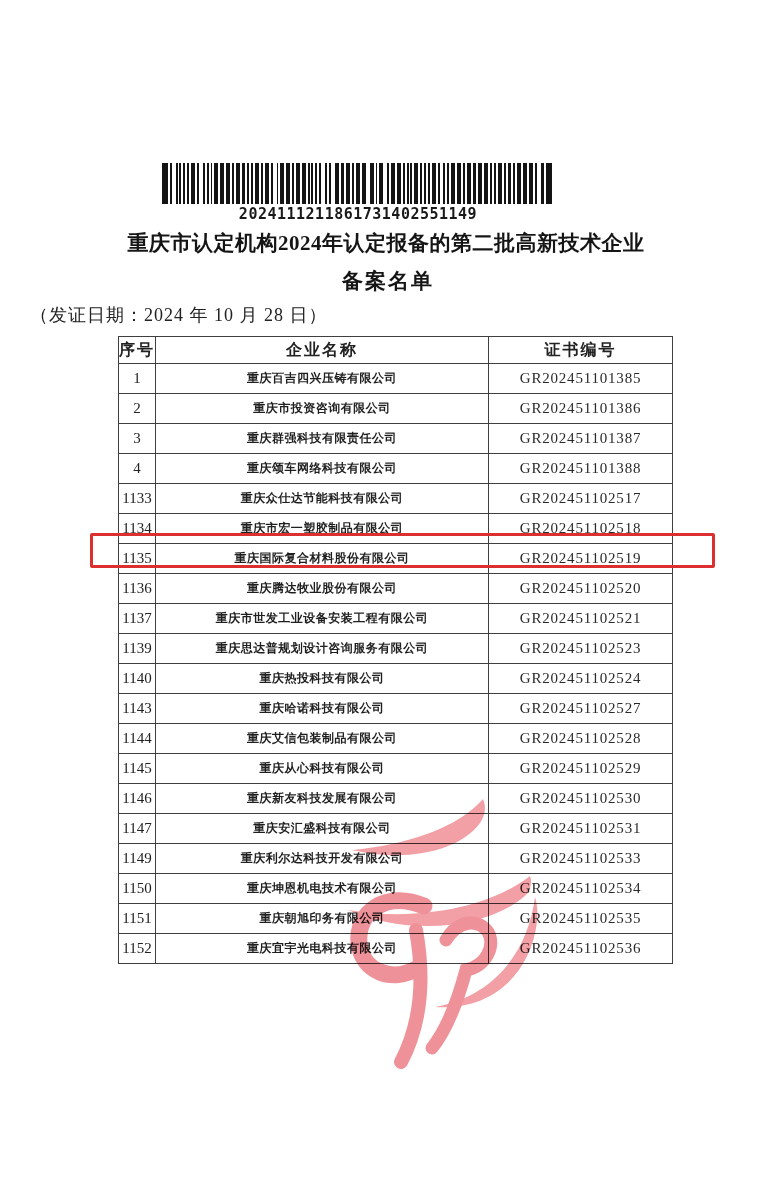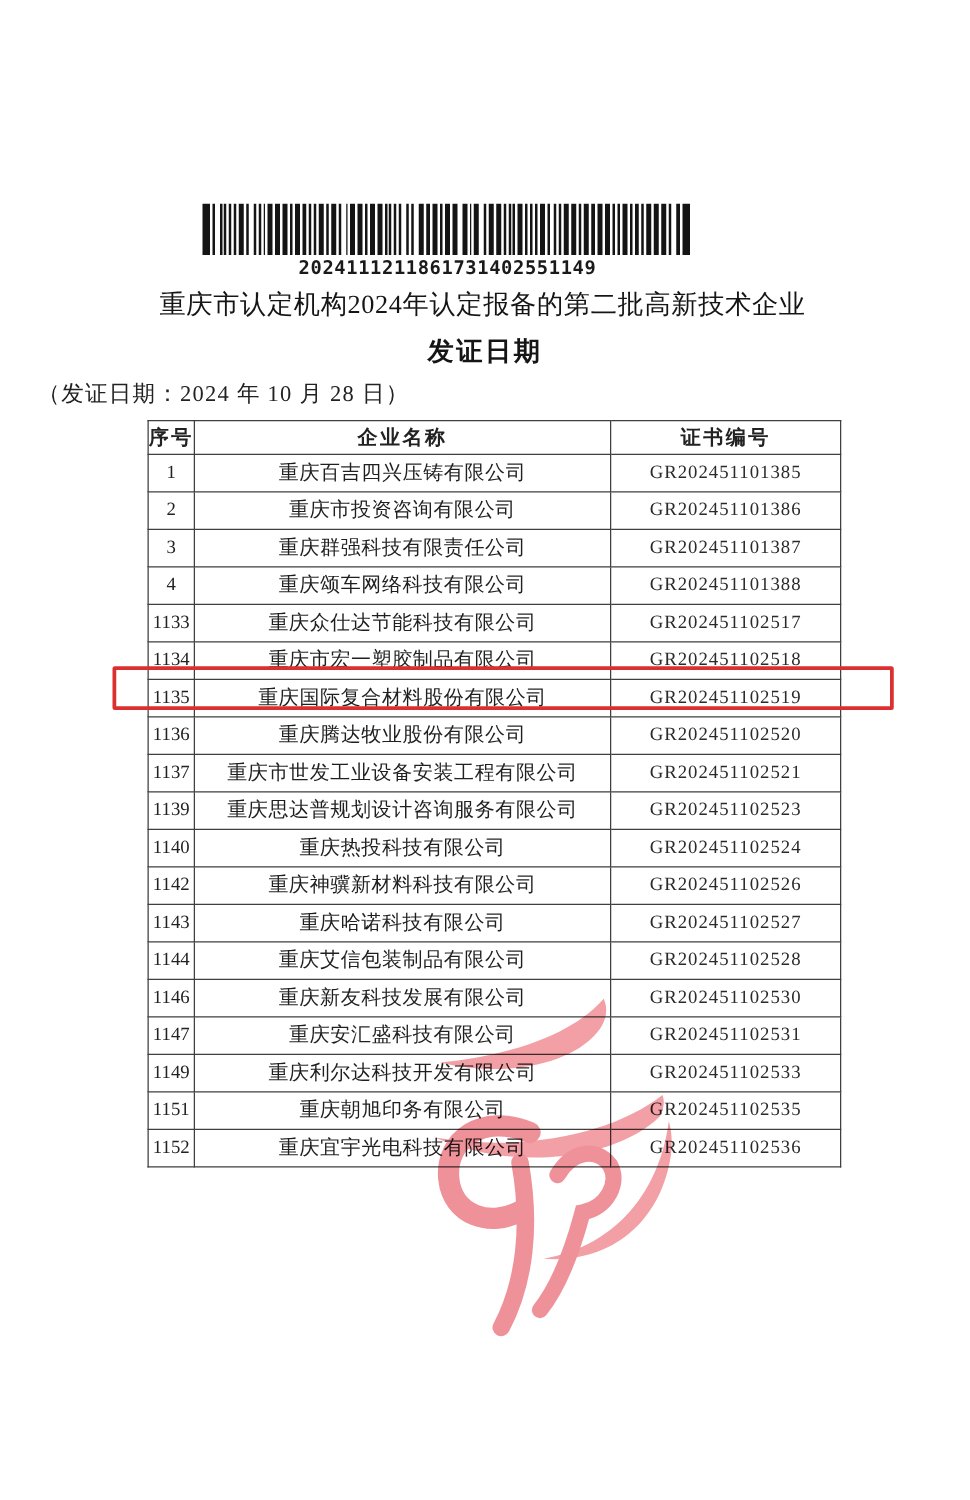--- a/index.html
+++ b/index.html
@@ -20,21 +20,21 @@
   .barcode i{background:transparent;height:100%;display:block;}
   .barcode-value{
     position:absolute;left:142px;top:205px;width:432px;
     text-align:center;
     font-family:"DejaVu Sans Mono","Liberation Mono",monospace;
     font-size:15px;font-weight:700;letter-spacing:.5px;color:#1a1a1a;
   }
   
   .title1{
     position:absolute;left:0;top:229px;width:772px;text-align:center;
-    font-size:21px;font-weight:400;letter-spacing:.5px;color:#151515;
+    font-size:21px;font-weight:700;letter-spacing:.5px;color:#151515;
   }
   .title2{
     position:absolute;left:0;top:267px;width:776px;text-align:center;
     font-size:21px;font-weight:700;letter-spacing:2px;color:#151515;
   }
   .dateline{
     position:absolute;left:0;top:303px;width:774px;
     font-size:18px;font-weight:500;letter-spacing:1px;color:#222;padding-left:30px;
   }
   
@@ -46,21 +46,21 @@
   table.roster col.c-name{width:333px;}
   table.roster col.c-cert{width:184px;}
   table.roster th,table.roster td{
     border:1px solid #3f3f3f;
     text-align:center;vertical-align:middle;
     padding:0;overflow:hidden;white-space:nowrap;
   }
   table.roster thead th{height:26px;font-size:16px;font-weight:600;letter-spacing:2px;color:#222;}
   table.roster tbody td{height:29px;}
   td.serial{font-size:15px;color:#222;}
-  td.name{font-size:16px;font-weight:400;letter-spacing:.5px;color:#1f1f1f;}
+  td.name{font-size:12px;font-weight:700;letter-spacing:.5px;color:#1f1f1f;}
   td.cert{font-size:15px;letter-spacing:.8px;color:#2a2a2a;}
   
   .hl-box{
     position:absolute;left:90px;top:533px;width:619px;height:29px;
     border:3px solid #dc2f2f;border-radius:2px;
     pointer-events:none;z-index:5;
   }
   
   .watermark{
     position:absolute;left:328px;top:770px;width:214px;height:300px;
@@ -224,21 +224,21 @@
       <s style="flex:0 0 0.498%"></s>
       <i style="flex:0 0 0.995%"></i>
       <s style="flex:0 0 0.995%"></s>
       <i style="flex:0 0 0.498%"></i>
       <s style="flex:0 0 1.493%"></s>
       <i style="flex:0 0 0.000%"></i>
     </div>
   <div class="barcode-value">2024111211861731402551149</div>
 
   <div class="title1">重庆市认定机构2024年认定报备的第二批高新技术企业</div>
-  <div class="title2">发证日期</div>
+  <div class="title2">备案名单</div>
   <div class="dateline">（发证日期：2024 年 10 月 28 日）</div>
 
   <table class="roster">
     <colgroup>
         <col class="c-serial">
         <col class="c-name">
         <col class="c-cert">
       </colgroup>
     <thead>
       <tr>
@@ -297,48 +297,53 @@
     <td class="serial">1139</td>
     <td class="name">重庆思达普规划设计咨询服务有限公司</td>
     <td class="cert">GR202451102523</td>
   </tr>
         <tr>
     <td class="serial">1140</td>
     <td class="name">重庆热投科技有限公司</td>
     <td class="cert">GR202451102524</td>
   </tr>
         <tr>
-    <td class="serial">1142</td>
-    <td class="name">重庆神骥新材料科技有限公司</td>
-    <td class="cert">GR202451102526</td>
-  </tr>
-        <tr>
     <td class="serial">1143</td>
     <td class="name">重庆哈诺科技有限公司</td>
     <td class="cert">GR202451102527</td>
   </tr>
         <tr>
     <td class="serial">1144</td>
     <td class="name">重庆艾信包装制品有限公司</td>
     <td class="cert">GR202451102528</td>
   </tr>
         <tr>
+    <td class="serial">1145</td>
+    <td class="name">重庆从心科技有限公司</td>
+    <td class="cert">GR202451102529</td>
+  </tr>
+        <tr>
     <td class="serial">1146</td>
     <td class="name">重庆新友科技发展有限公司</td>
     <td class="cert">GR202451102530</td>
   </tr>
         <tr>
     <td class="serial">1147</td>
     <td class="name">重庆安汇盛科技有限公司</td>
     <td class="cert">GR202451102531</td>
   </tr>
         <tr>
     <td class="serial">1149</td>
     <td class="name">重庆利尔达科技开发有限公司</td>
     <td class="cert">GR202451102533</td>
+  </tr>
+        <tr>
+    <td class="serial">1150</td>
+    <td class="name">重庆坤恩机电技术有限公司</td>
+    <td class="cert">GR202451102534</td>
   </tr>
         <tr>
     <td class="serial">1151</td>
     <td class="name">重庆朝旭印务有限公司</td>
     <td class="cert">GR202451102535</td>
   </tr>
         <tr>
     <td class="serial">1152</td>
     <td class="name">重庆宜宇光电科技有限公司</td>
     <td class="cert">GR202451102536</td>

